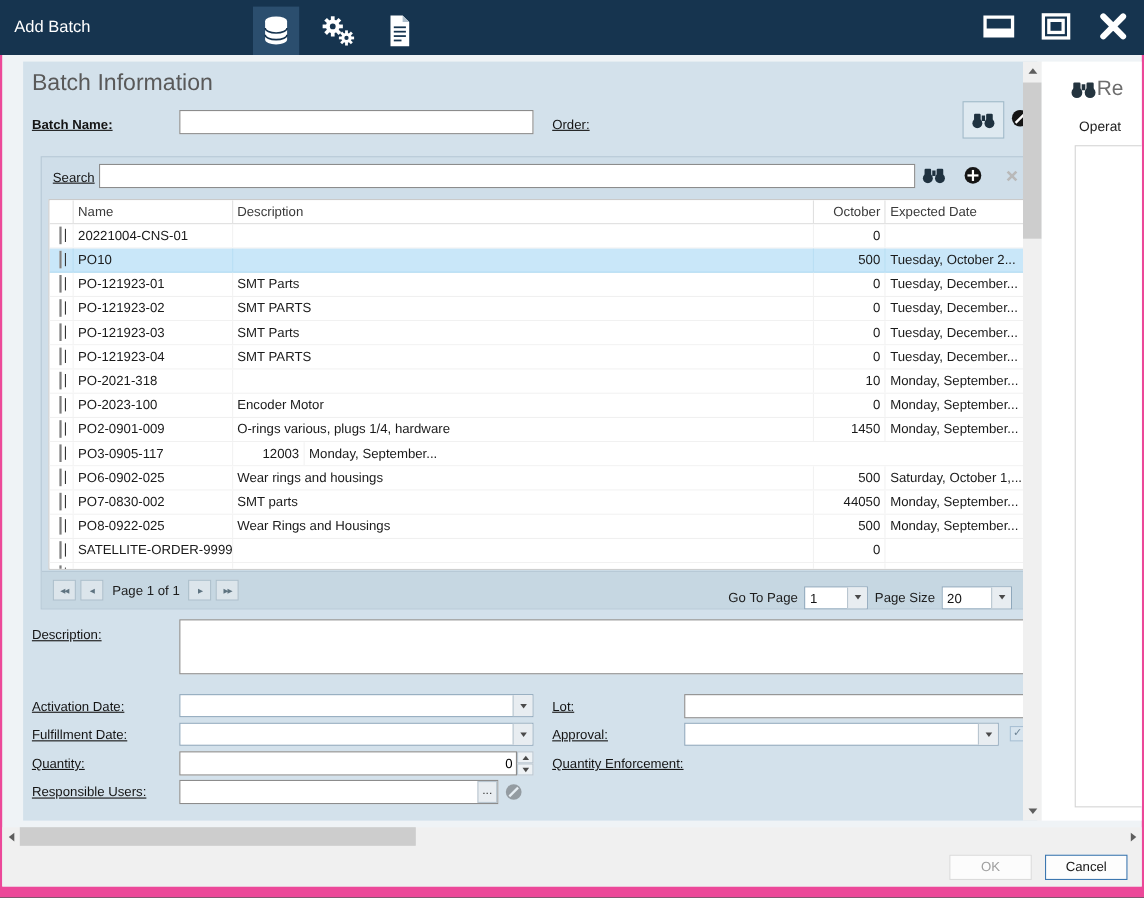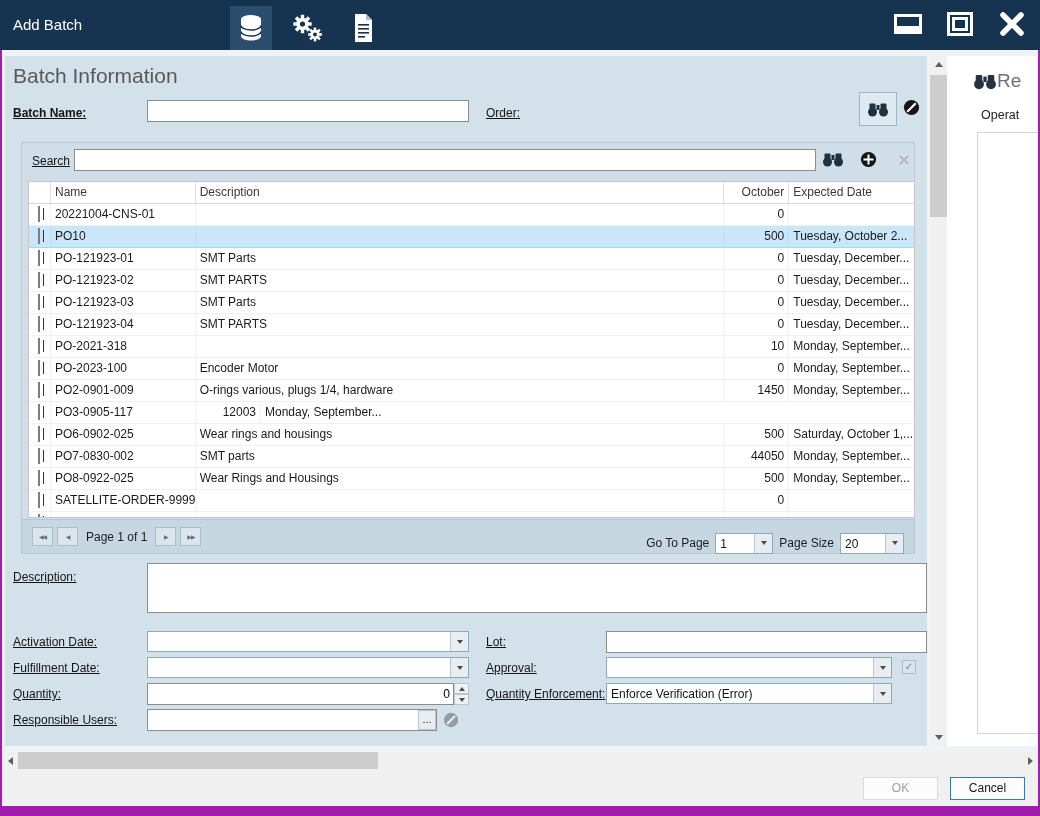--- a/index.html
+++ b/index.html
@@ -1,35 +1,35 @@
 <!DOCTYPE html>
 <html><head>
 <meta charset="utf-8">
 <style>
   html,body { margin:0; padding:0; background:#444; }
   .window {
     position:relative; width:1040px; height:816px; overflow:hidden;
-    background:#a21caf; font-family:"Liberation Sans", sans-serif;
+    background:#ec4899; font-family:"Liberation Sans", sans-serif;
     -webkit-font-smoothing:antialiased;
   }
   
   .titlebar { position:absolute; left:0; top:0; width:100%; height:50px; background:#16344F; }
   .title { position:absolute; left:13px; top:16px; color:#FFFFFF; font-size:15px; }
   .tb-icons { position:absolute; left:230px; top:6px; height:44px; display:flex; align-items:center; gap:14px; }
   .tb-tile { width:42px; height:44px; display:flex; align-items:center; justify-content:center; cursor:pointer; }
   .tb-tile.active { background:#2B4E6E; }
   
   .win-controls { position:absolute; right:6px; top:4px; display:flex; gap:8px; }
   .win-btn { width:44px; height:40px; display:flex; align-items:center; justify-content:center; cursor:pointer; }
   .glyph-min { width:28px; height:20px; border:3px solid #fff; border-bottom:8px solid #fff; box-sizing:border-box; }
   .glyph-max { width:26px; height:24px; border:3px solid #fff; box-sizing:border-box; position:relative; }
   .glyph-max::after { content:""; position:absolute; left:2px; top:2px; right:2px; bottom:2px; border:3px solid #fff; }
   
   .content { position:absolute; left:2px; right:2px; top:50px; bottom:10px; background:#EFF3F6; overflow:hidden; }
-  .main { position:absolute; left:3px; top:6px; width:922px; height:690px; background:#D3E1EB; overflow:hidden; }
+  .main { position:absolute; left:19px; top:6px; width:922px; height:690px; background:#D3E1EB; overflow:hidden; }
   .section-title { position:absolute; left:8px; top:8px; font-size:21px; color:#595959; }
   .lbl { font-size:12px; color:#141414; position:absolute; white-space:nowrap;text-decoration:underline; }
   .bold { font-weight:bold; }
   .txt { border:1px solid #8C8C8C; background:#fff; font:12px "Liberation Sans", sans-serif; padding:2px 4px; box-sizing:border-box; position:absolute; }
   
   .lbl-batch { left:8px; top:50px; }
   .batch-input { left:142px; top:44px; width:322px; height:22px; }
   .lbl-order { left:481px; top:50px; }
   .btn-binoc-top { position:absolute; left:854px; top:36px; width:36px; height:32px; border:1px solid #9FB8C8; background:#DEE9F0; display:flex; align-items:center; justify-content:center; cursor:pointer; }
   .icon-clear-top { position:absolute; left:898px; top:43px; cursor:pointer; }
@@ -451,24 +451,20 @@
       <div class="lbl lbl-lot">Lot:</div>
       <input class="txt lot-input" value="" style="">
 
       <div class="lbl lbl-app">Approval:</div>
       <div class="combo cmb-app">
         <span class="dd"></span>
       </div>
       <div class="app-check"></div>
 
       <div class="lbl lbl-qe">Quantity Enforcement:</div>
-      <div class="combo cmb-qe">
-        <span class="val">Enforce Verification (Error)</span>
-        <span class="dd"></span>
-      </div>
     </div>
 
     <div class="vscroll">
       <div class="sb-btn sb-up"></div>
       <div class="v-thumb"></div>
       <div class="sb-btn sb-down"></div>
     </div>
 
     <div class="rpanel">
       <div class="rp-head">

